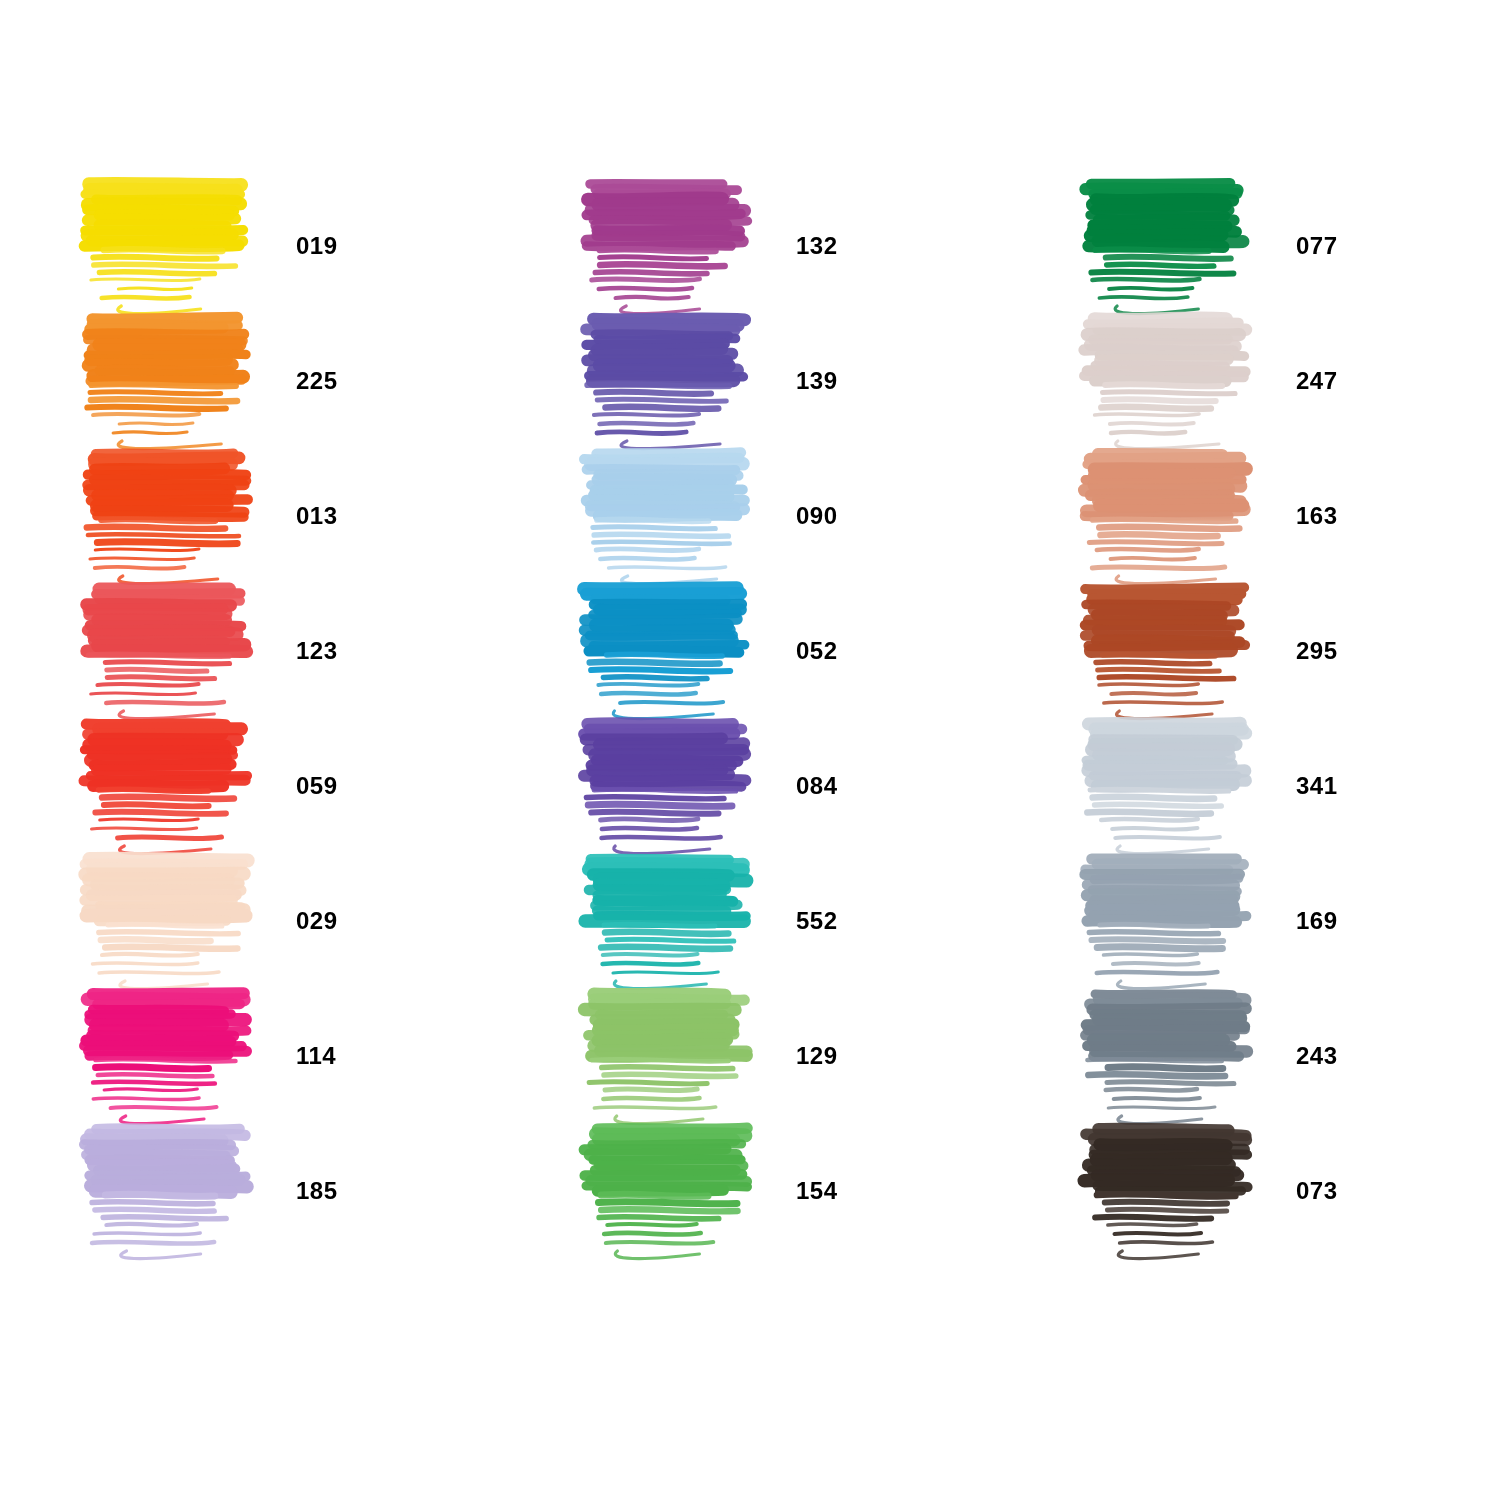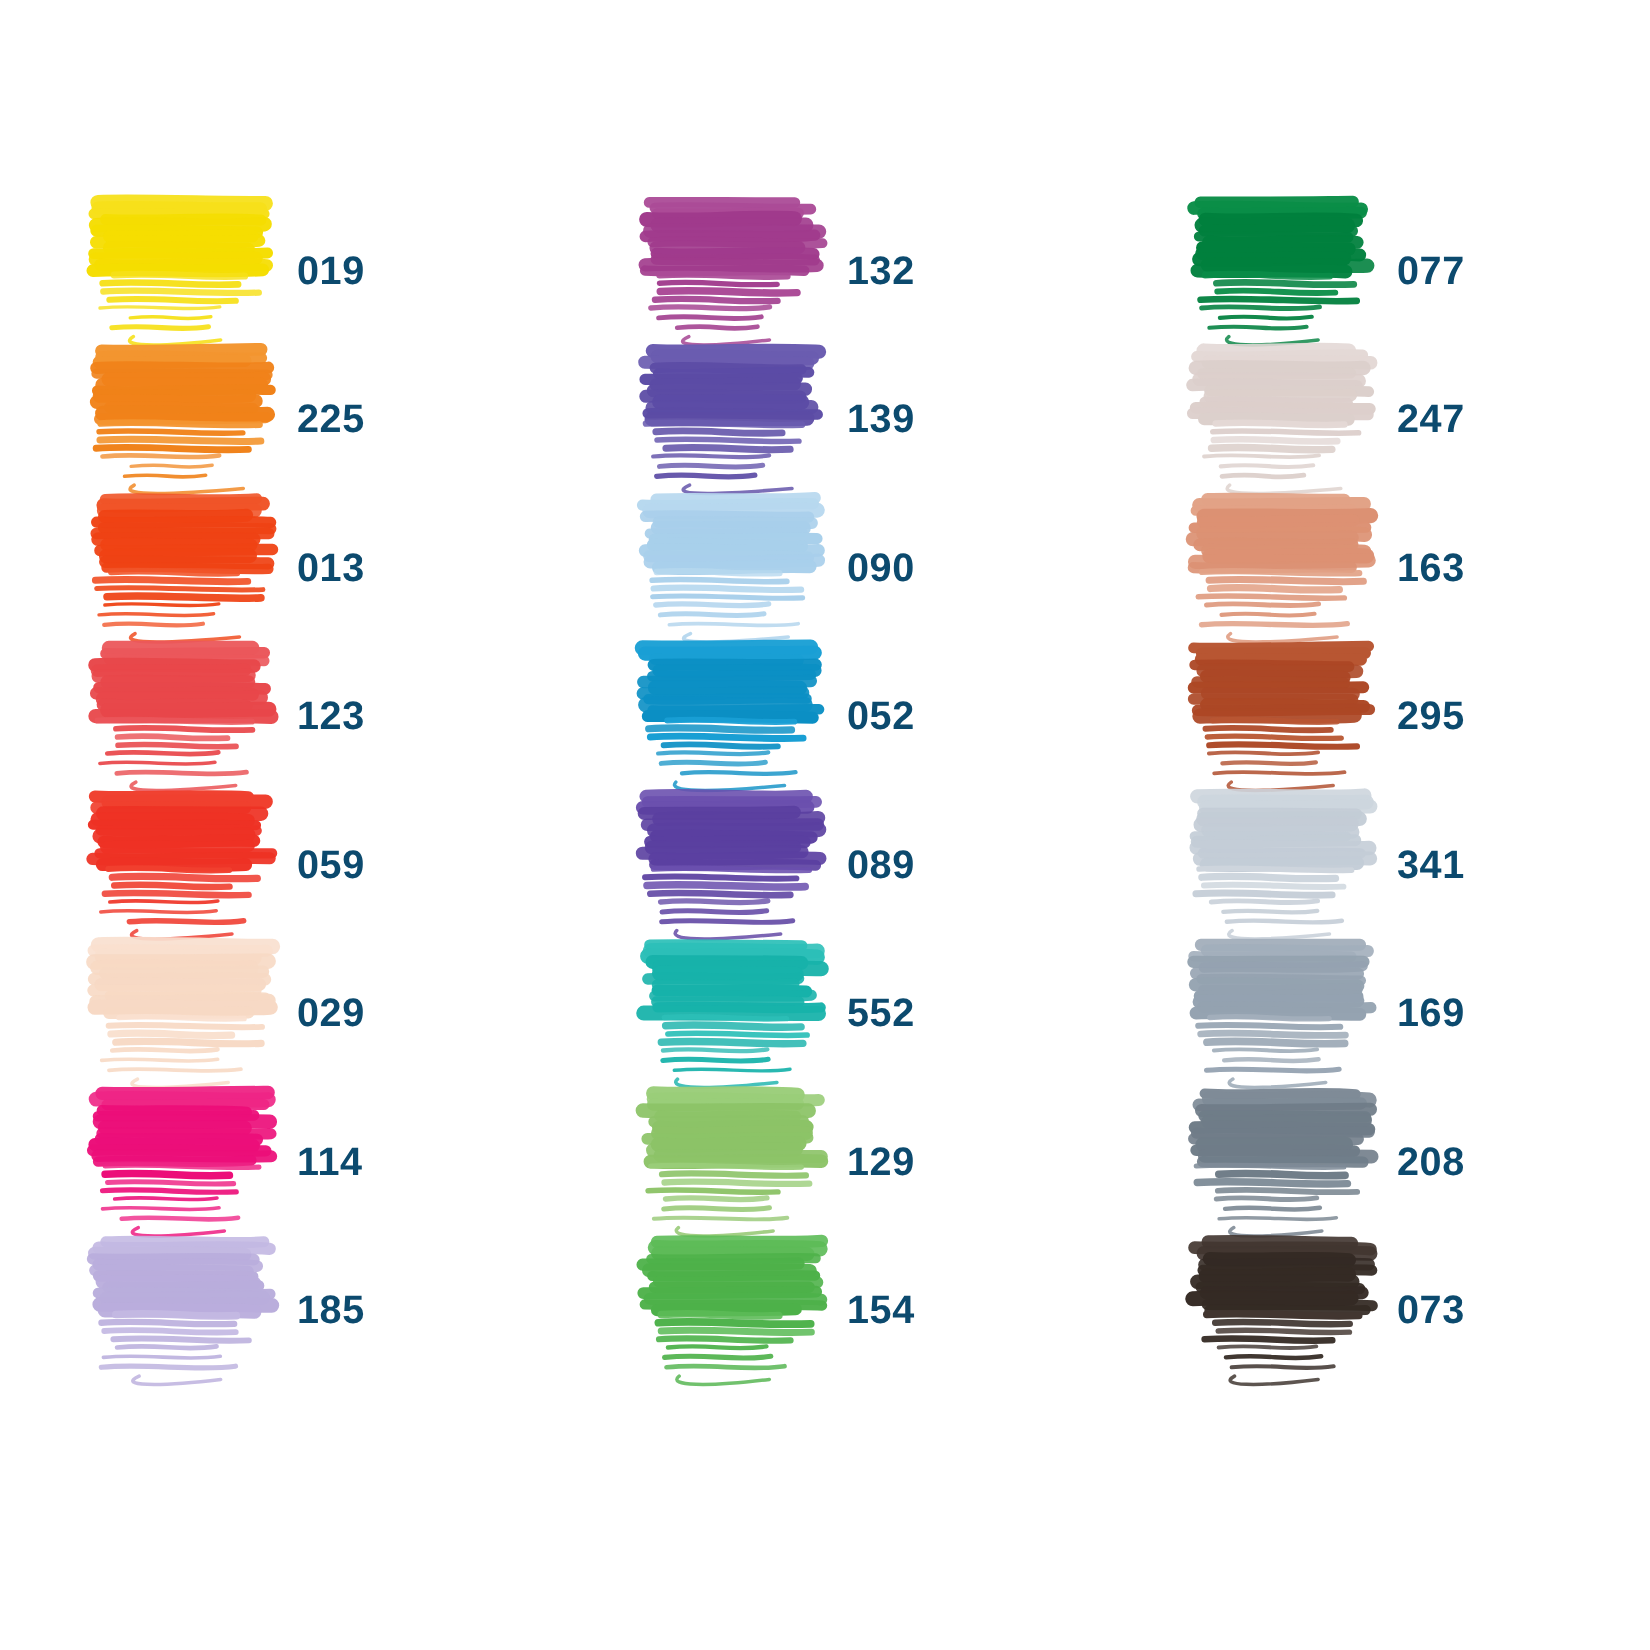--- a/index.html
+++ b/index.html
@@ -34,24 +34,25 @@
     flex:0 0 190px;
     margin-left:58px;
   }
   .swatch-wrap svg{
     display:block;
     width:190px;
     height:135px;
     overflow:visible;
   }
   .code{
-    font-size:36px;
+    font-size:24px;
     font-weight:bold;
-    color:#0c4a6e;
+    color:#000000;
     letter-spacing:0.5px;
+    margin-left:26px;
     white-space:nowrap;
     font-family:"Liberation Sans", sans-serif;
   }
 </style>
 </head>
 <body>
 
 <div id="chart">
   <div class="grid">
       <div class="cell">
@@ -437,21 +438,21 @@
             <path d="M 14.2 72.0 C 59.2 69.0, 110.6 75.0, 155.6 73.0" stroke="#6a4fae" stroke-width="5.2" stroke-linecap="round" fill="none" opacity="0.88"></path>
             <path d="M 6.4 79.5 C 51.4 76.5, 99.0 82.5, 144.0 80.5" stroke="#5a3fa0" stroke-width="5.4" stroke-linecap="round" fill="none" opacity="0.92"></path>
             <path d="M 8.2 87.0 C 53.2 84.0, 107.0 90.0, 152.0 88.0" stroke="#6a4fae" stroke-width="6.9" stroke-linecap="round" fill="none" opacity="0.86"></path>
             <path d="M 11.2 94.5 C 56.2 91.5, 93.5 97.5, 138.5 95.5" stroke="#5a3fa0" stroke-width="6.0" stroke-linecap="round" fill="none" opacity="0.87"></path>
             <path d="M 20.5 102.0 C 60.5 98.0, 84.0 106.0, 118.0 101.0" stroke="#5a3fa0" stroke-width="4.8" stroke-linecap="round" fill="none" opacity="0.74"></path>
             <path d="M 21.9 111.0 C 61.9 107.0, 83.0 115.0, 117.0 110.0" stroke="#5a3fa0" stroke-width="4.6" stroke-linecap="round" fill="none" opacity="0.83"></path>
             <path d="M 21.5 120.0 C 61.5 116.0, 106.7 124.0, 140.7 119.0" stroke="#5a3fa0" stroke-width="4.5" stroke-linecap="round" fill="none" opacity="0.86"></path>
             <path d="M 35.2 128.0 C 26.0 137.0, 62.0 138.0, 129.7 131.0" stroke="#5a3fa0" stroke-width="3.2" stroke-linecap="round" fill="none" opacity="0.8"></path>
           </svg>
         </div>
-        <div class="code">089</div>
+        <div class="code">084</div>
       </div>
       <div class="cell">
         <div class="swatch-wrap">
           <svg viewBox="0 0 190 135">
             <path d="M 8.4 6.0 C 48.4 3.8, 120.3 8.2, 160.3 5.2" stroke="#cdd5dd" stroke-width="13.0" stroke-linecap="round" fill="none" opacity="0.90"></path>
             <path d="M 14.9 11.2 C 54.9 10.3, 122.3 12.1, 162.3 11.2" stroke="#cdd5dd" stroke-width="13.2" stroke-linecap="round" fill="none" opacity="0.89"></path>
             <path d="M 16.4 16.3 C 56.4 17.5, 125.8 15.2, 165.8 15.2" stroke="#cdd5dd" stroke-width="12.8" stroke-linecap="round" fill="none" opacity="0.89"></path>
             <path d="M 13.5 21.5 C 53.5 21.4, 113.0 21.6, 153.0 22.1" stroke="#c3ccd6" stroke-width="10.4" stroke-linecap="round" fill="none" opacity="0.90"></path>
             <path d="M 14.0 26.7 C 54.0 27.3, 116.0 26.0, 156.0 26.3" stroke="#c3ccd6" stroke-width="13.2" stroke-linecap="round" fill="none" opacity="0.95"></path>
             <path d="M 11.9 31.8 C 51.9 32.4, 108.3 31.3, 148.3 31.0" stroke="#c3ccd6" stroke-width="13.8" stroke-linecap="round" fill="none" opacity="0.92"></path>
@@ -633,21 +634,21 @@
             <path d="M 7.4 72.0 C 52.4 69.0, 96.8 75.0, 141.8 73.0" stroke="#7e8b97" stroke-width="4.5" stroke-linecap="round" fill="none" opacity="0.86"></path>
             <path d="M 28.0 79.5 C 73.0 76.5, 97.8 82.5, 142.8 80.5" stroke="#6f7c88" stroke-width="6.9" stroke-linecap="round" fill="none" opacity="0.99"></path>
             <path d="M 8.4 87.0 C 53.4 84.0, 100.0 90.0, 145.0 88.0" stroke="#7e8b97" stroke-width="6.7" stroke-linecap="round" fill="none" opacity="0.96"></path>
             <path d="M 27.1 94.5 C 72.1 91.5, 108.8 97.5, 153.8 95.5" stroke="#6f7c88" stroke-width="5.2" stroke-linecap="round" fill="none" opacity="0.81"></path>
             <path d="M 25.7 102.0 C 65.7 98.0, 83.0 106.0, 117.0 101.0" stroke="#6f7c88" stroke-width="4.5" stroke-linecap="round" fill="none" opacity="0.78"></path>
             <path d="M 33.7 111.0 C 73.7 107.0, 85.9 115.0, 119.9 110.0" stroke="#6f7c88" stroke-width="4.0" stroke-linecap="round" fill="none" opacity="0.83"></path>
             <path d="M 28.3 120.0 C 68.3 116.0, 100.9 124.0, 134.9 119.0" stroke="#6f7c88" stroke-width="3.2" stroke-linecap="round" fill="none" opacity="0.76"></path>
             <path d="M 41.6 128.0 C 26.0 137.0, 62.0 138.0, 121.7 131.0" stroke="#6f7c88" stroke-width="3.2" stroke-linecap="round" fill="none" opacity="0.8"></path>
           </svg>
         </div>
-        <div class="code">208</div>
+        <div class="code">243</div>
       </div>
       <div class="cell">
         <div class="swatch-wrap">
           <svg viewBox="0 0 190 135">
             <path d="M 16.2 6.0 C 56.2 3.4, 119.8 8.6, 159.8 5.9" stroke="#c3b8e2" stroke-width="10.1" stroke-linecap="round" fill="none" opacity="0.88"></path>
             <path d="M 9.7 11.2 C 49.7 13.5, 125.1 8.8, 165.1 12.3" stroke="#c3b8e2" stroke-width="11.3" stroke-linecap="round" fill="none" opacity="0.91"></path>
             <path d="M 6.0 16.3 C 46.0 17.8, 102.6 14.8, 142.6 17.6" stroke="#c3b8e2" stroke-width="12.0" stroke-linecap="round" fill="none" opacity="0.96"></path>
             <path d="M 4.2 21.5 C 44.2 23.1, 110.8 19.9, 150.8 22.1" stroke="#b9addc" stroke-width="10.5" stroke-linecap="round" fill="none" opacity="0.91"></path>
             <path d="M 9.4 26.7 C 49.4 29.0, 113.8 24.3, 153.8 28.0" stroke="#b9addc" stroke-width="10.6" stroke-linecap="round" fill="none" opacity="0.89"></path>
             <path d="M 6.2 31.8 C 46.2 33.3, 105.6 30.4, 145.6 32.9" stroke="#b9addc" stroke-width="10.3" stroke-linecap="round" fill="none" opacity="0.89"></path>

